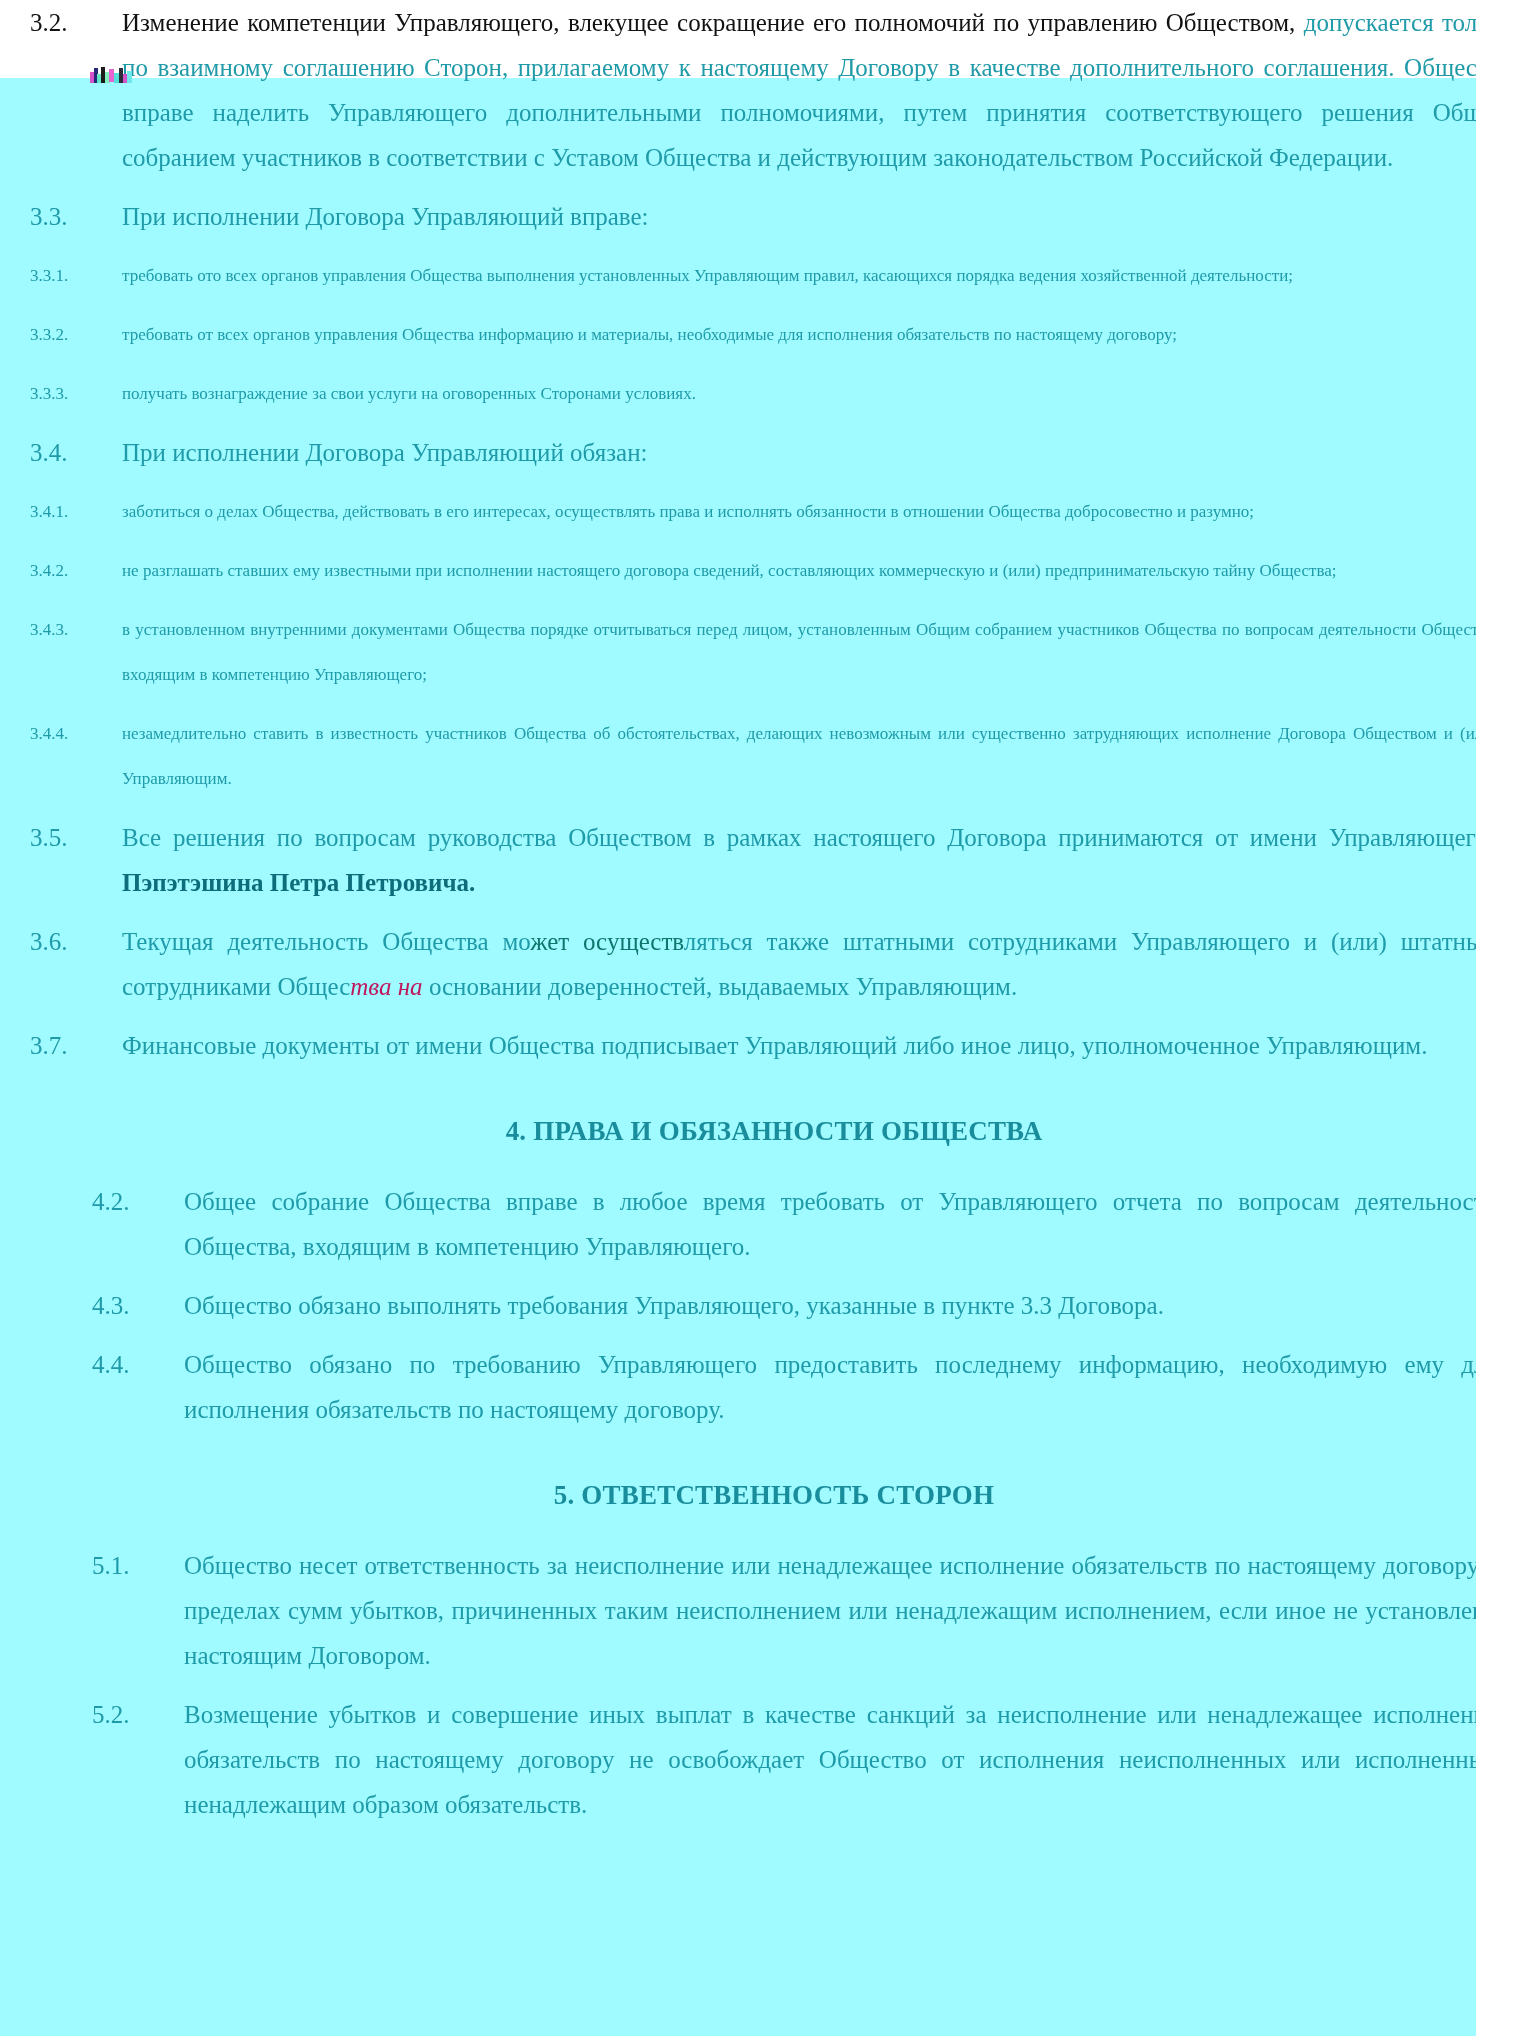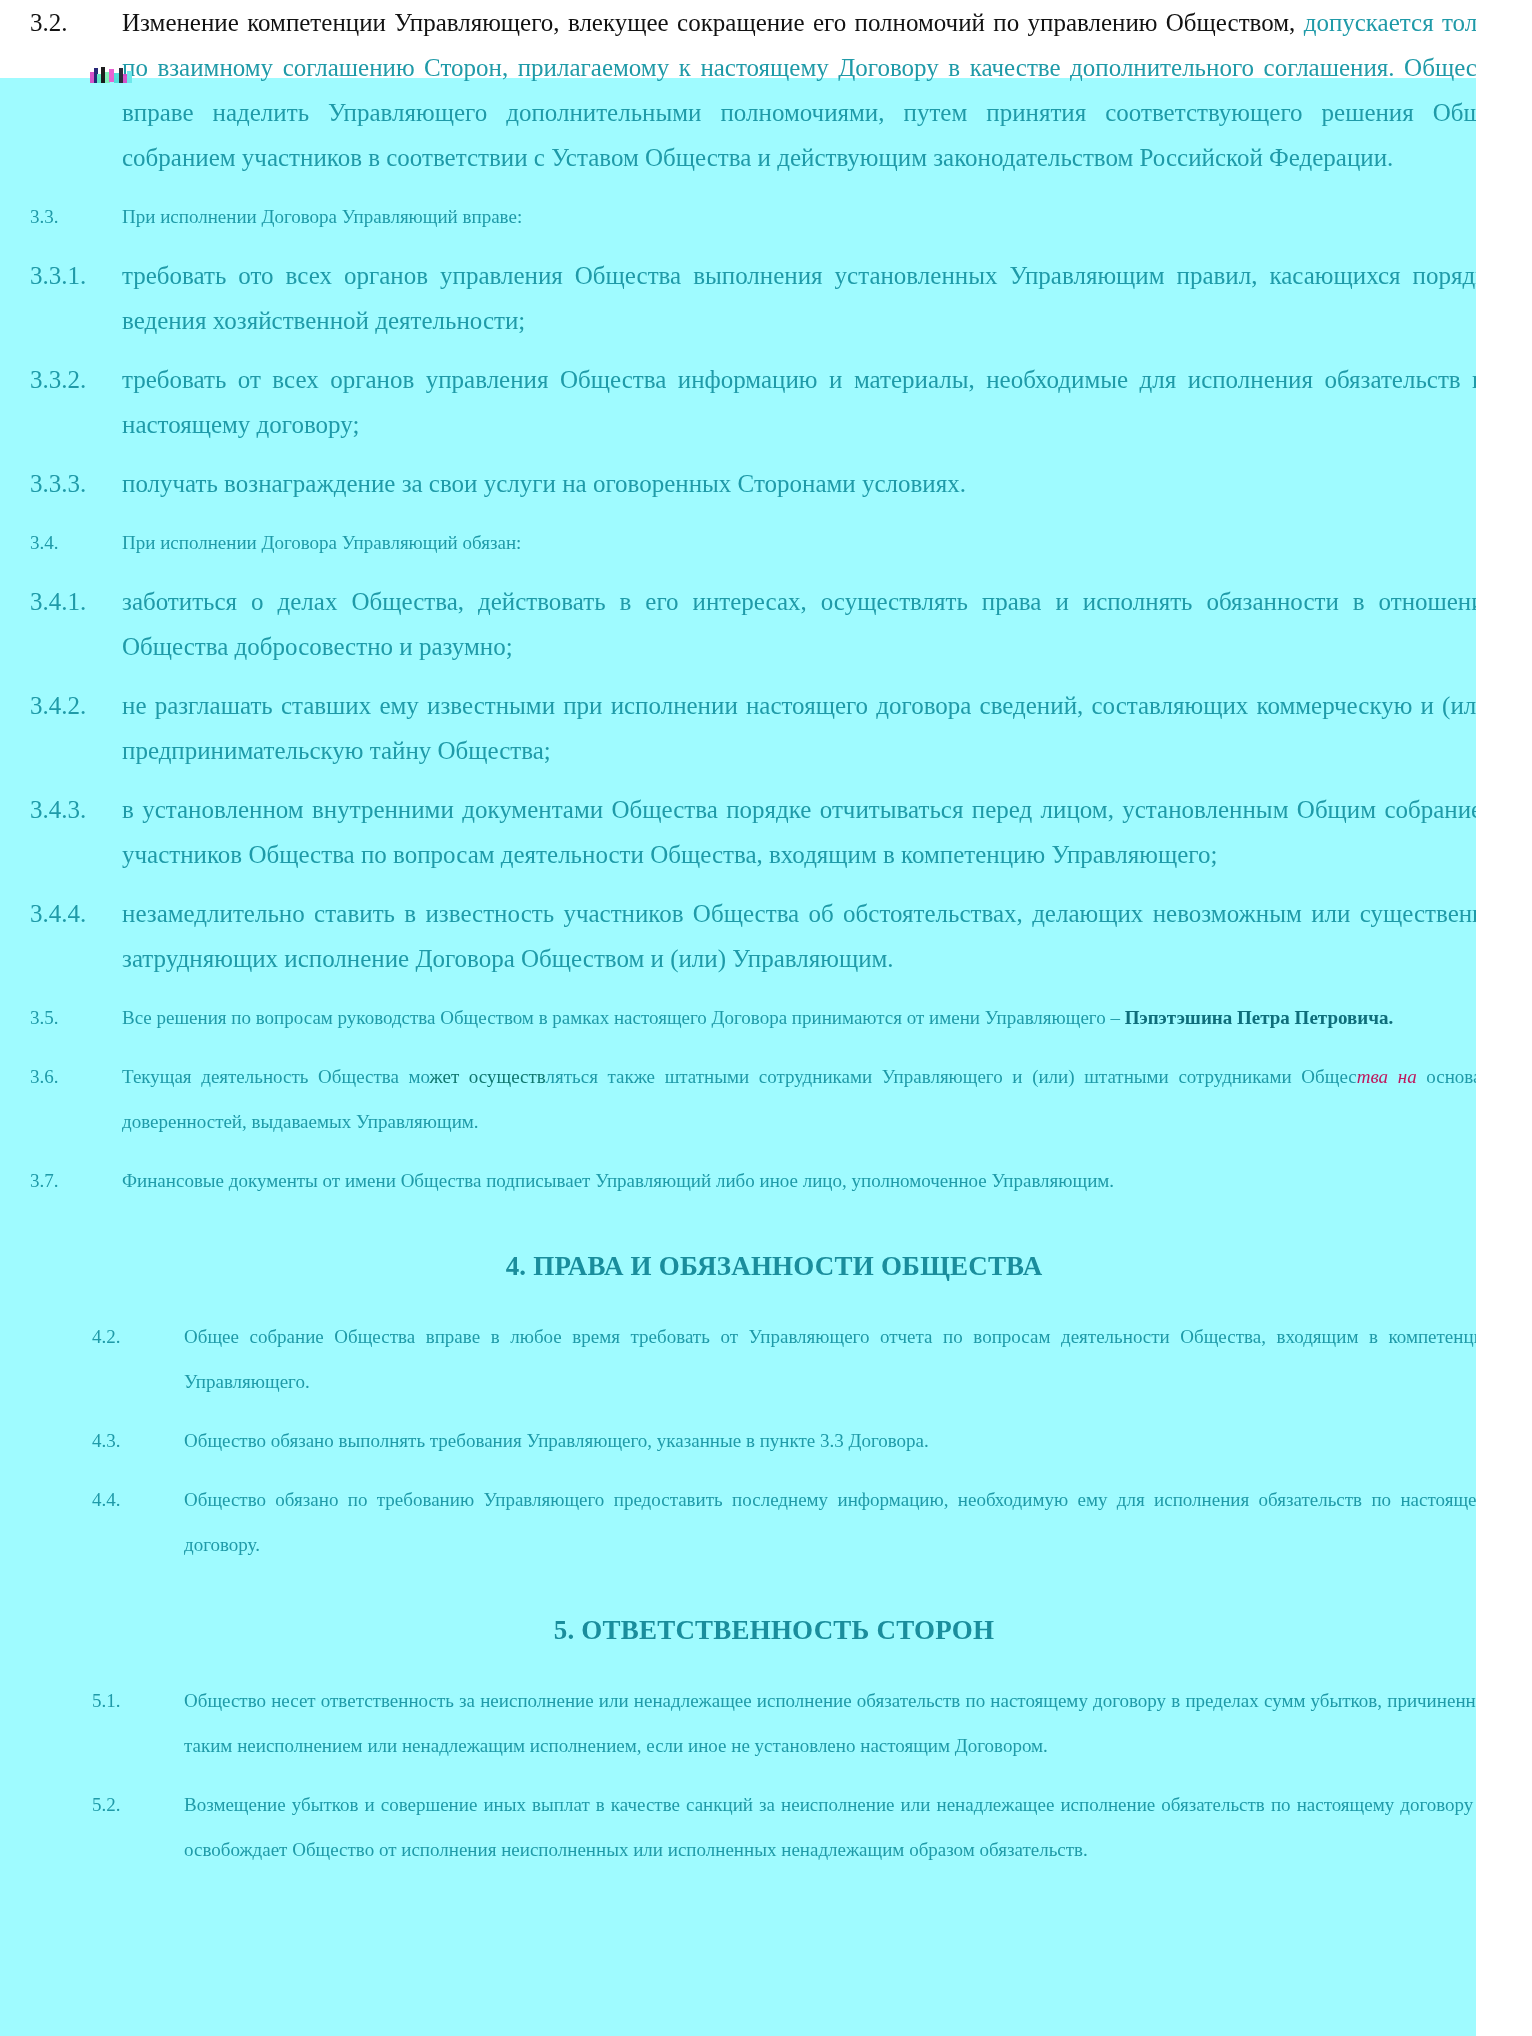--- a/index.html
+++ b/index.html
@@ -61,26 +61,26 @@
     white-space: nowrap;
   }
   .clause .body {
     flex: 1 1 auto;
     text-align: justify;
     text-justify: inter-word;
     color: inherit;
   }
 
   
-  .lvl2 { font-size: 19px; line-height: 45px; margin-bottom: 14px; }
+  .lvl2 { font-size: 25px; line-height: 45px; margin-bottom: 14px; }
   .lvl2 > .num  { width: 92px; margin-left: 30px; }
   .lvl2 > .body { margin-right: 20px; }
 
   
-  .lvl3 { font-size: 25px; line-height: 45px; margin-bottom: 14px; }
+  .lvl3 { font-size: 17px; line-height: 45px; margin-bottom: 14px; }
   .lvl3 > .num  { width: 92px; margin-left: 30px; }
   .lvl3 > .body { margin-right: 34px; }
 
   
   .indented > .num  { width: 92px; margin-left: 92px; }
   .indented > .body { margin-right: 34px; }
 
   
   #clause-3-2 {
     color: #121212;

